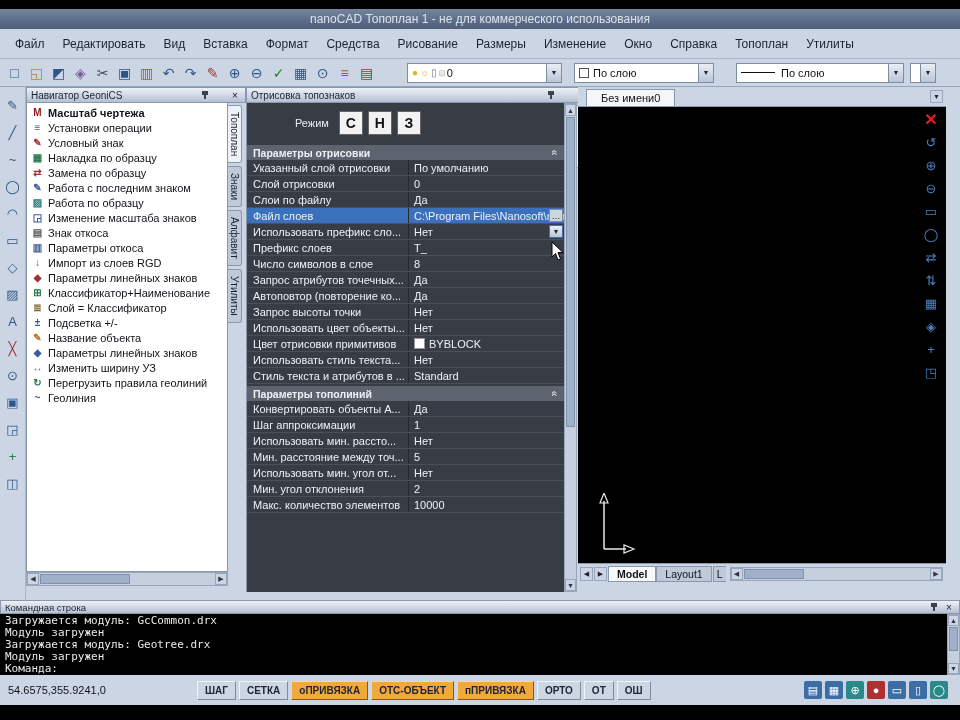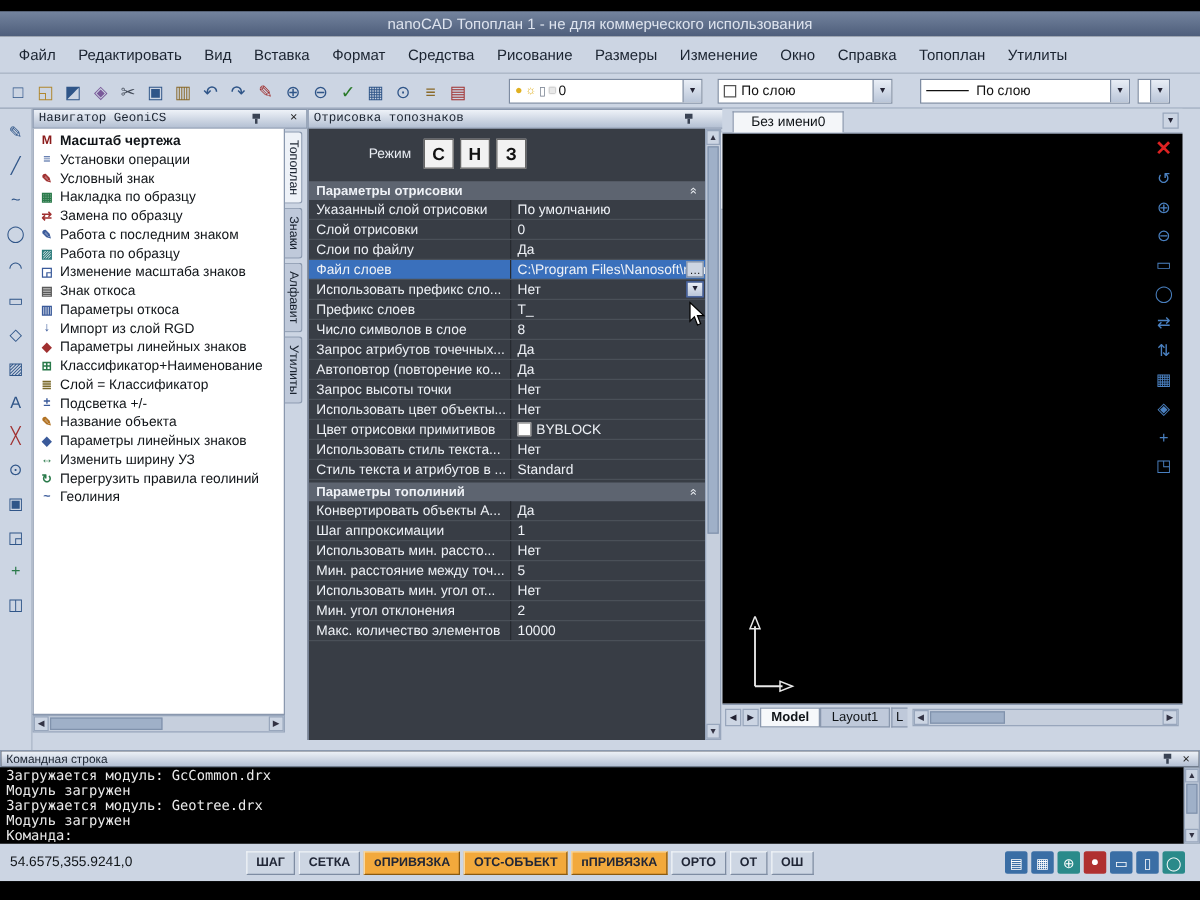--- a/index.html
+++ b/index.html
@@ -19,21 +19,21 @@
   .lci{font-size:10px;margin-right:2px;}
   .cswatch{width:10px;height:10px;border:1px solid #555;background:#fff;margin-right:4px;flex:none;}
   .ltline{width:34px;height:0;border-top:1px solid #111;margin-right:6px;flex:none;}
 
   .main{position:absolute;left:0;top:87px;width:960px;height:513px;background:#ccd5e3;}
 
   .left-tools{position:absolute;left:0;top:0;width:26px;height:513px;display:flex;flex-direction:column;align-items:center;padding-top:8px;gap:7px;border-right:1px solid #aab6c8;}
   .lti{width:20px;height:20px;display:flex;align-items:center;justify-content:center;font-size:13px;}
 
   .nav-panel{position:absolute;left:26px;top:0;width:220px;height:513px;}
-  .panel-header{position:absolute;left:0;top:0;right:0;height:16px;background:linear-gradient(#eef2f8,#b4c0d3);border:1px solid #8a98ae;display:flex;align-items:center;font-size:10px;color:#1a2330;padding:0 4px;gap:19px;font-family:Liberation Mono, monospace;}
+  .panel-header{position:absolute;left:0;top:0;right:0;height:16px;background:linear-gradient(#eef2f8,#b4c0d3);border:1px solid #8a98ae;display:flex;align-items:center;font-size:10px;color:#1a2330;padding:0 4px;gap:19px;}
   .panel-header .title{flex:1;white-space:nowrap;overflow:hidden;}
   .pin{width:9px;height:10px;position:relative;flex:none;}
   .pin::before{content:"";position:absolute;left:1px;top:1px;width:6px;height:4px;background:#3a4354;}
   .pin::after{content:"";position:absolute;left:3px;top:5px;width:2px;height:4px;background:#3a4354;}
   .ph-close{width:12px;height:12px;display:flex;align-items:center;justify-content:center;font-size:10px;color:#222;flex:none;}
 
   .nav-tree{position:absolute;left:0;top:16px;width:202px;height:469px;background:#fff;border:1px solid #8a98ae;border-top:none;overflow:hidden;padding-top:2px;}
   .tree-item{display:flex;align-items:center;height:15px;font-size:11px;color:#101418;padding-left:4px;gap:4px;white-space:nowrap;}
   .tree-item.bold .tl{font-weight:bold;}
   .tree-item .ti{width:13px;text-align:center;font-size:10px;flex:none;font-weight:bold;}
@@ -229,21 +229,21 @@
         <div class="tree-item">
           <span class="ti" style="color: rgb(90, 90, 90);">▤</span>
           <span class="tl">Знак откоса</span>
         </div>
         <div class="tree-item">
           <span class="ti" style="color: rgb(58, 90, 154);">▥</span>
           <span class="tl">Параметры откоса</span>
         </div>
         <div class="tree-item">
           <span class="ti" style="color: rgb(58, 90, 154);">↓</span>
-          <span class="tl">Импорт из слой RGD</span>
+          <span class="tl">Импорт из слоев RGD</span>
         </div>
         <div class="tree-item">
           <span class="ti" style="color: rgb(160, 48, 48);">◆</span>
           <span class="tl">Параметры линейных знаков</span>
         </div>
         <div class="tree-item">
           <span class="ti" style="color: rgb(42, 122, 74);">⊞</span>
           <span class="tl">Классификатор+Наименование</span>
         </div>
         <div class="tree-item">

